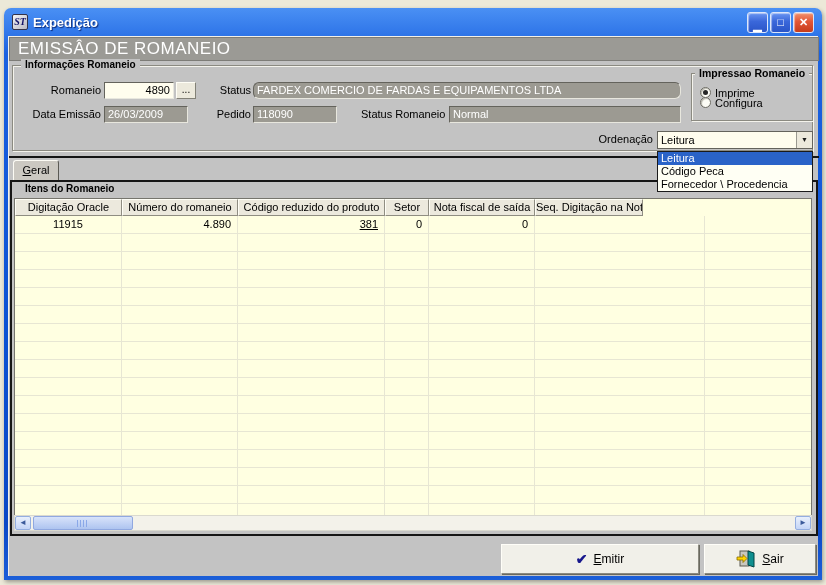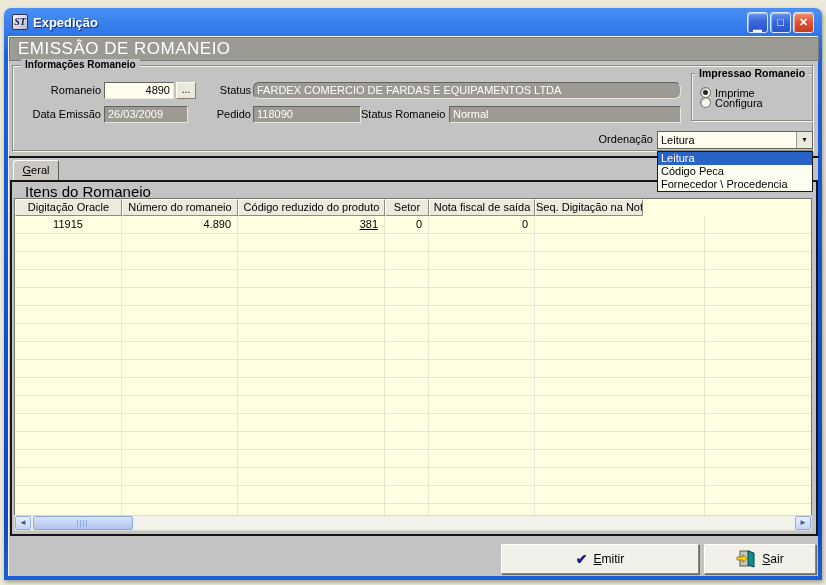--- a/index.html
+++ b/index.html
@@ -117,21 +117,21 @@
     background:#cbc8c1; border:1px solid #5b5a54; border-bottom:none;
     border-top-color:#fcfbf4; border-left-color:#fcfbf4;
     border-radius:3px 3px 0 0; text-align:center; font-size:11px; line-height:18px;
   }
   
   .tab-panel {
     position:absolute; left:1px; top:143px; width:808px; height:356px;
     background:#c3c3c3; border:2px solid #161616;
   }
   .itens-title {
-    position:absolute; left:10px; top:1px; font-weight:normal; font-size:15px;
+    position:absolute; left:10px; top:1px; font-weight:bold; font-size:10px;
     background:#c3c3c3; padding:0 3px;text-align:center;
   }
   .grid {
     position:absolute; left:2px; top:16px; width:798px; height:318px;
     background:#ffffe1; border:1px solid #76756d; overflow:hidden;
   }
   .grid-header { display:flex; height:17px; }
   .gh {
     background:#ece9dd; border:1px solid #8f8d82;
     border-top-color:#fffef6; border-left-color:#fffef6;
@@ -209,21 +209,21 @@
 
       <span class="lbl r" style="left:20px; top:23px; width:72px;">Romaneio</span>
       <span class="field ed" style="left:95px; top:21px; width:70px;">4890</span>
       <span class="mini-btn" style="left:167px; top:21px;">...</span>
       <span class="lbl r" style="left:206px; top:23px; width:36px;">Status</span>
       <span class="field ro" style="left:244px; top:21px; width:428px;border-radius:6px;">FARDEX COMERCIO DE FARDAS E EQUIPAMENTOS LTDA</span>
 
       <span class="lbl r" style="left:10px; top:47px; width:82px;">Data Emissão</span>
       <span class="field ro" style="left:95px; top:45px; width:84px;">26/03/2009</span>
       <span class="lbl r" style="left:204px; top:47px; width:38px;">Pedido</span>
-      <span class="field ro" style="left:244px; top:45px; width:108px;">118090</span>
+      <span class="field ro" style="left:244px; top:45px; width:84px;">118090</span>
       <span class="lbl r" style="left:352px; top:47px; width:84px;">Status Romaneio</span>
       <span class="field ro" style="left:440px; top:45px; width:232px;">Normal</span>
 
       <div class="groupbox" style="left:682px; top:12px; width:122px; height:48px;">
         <span class="gb-title" style="left:3px; font-size:10.5px;">Impressao Romaneio</span>
         <div id="impressao-options">
             <div class="radio-row" style="top: 12px;">
               <span class="radio-dot sel"></span>
               <span>Imprime</span>
             </div>

